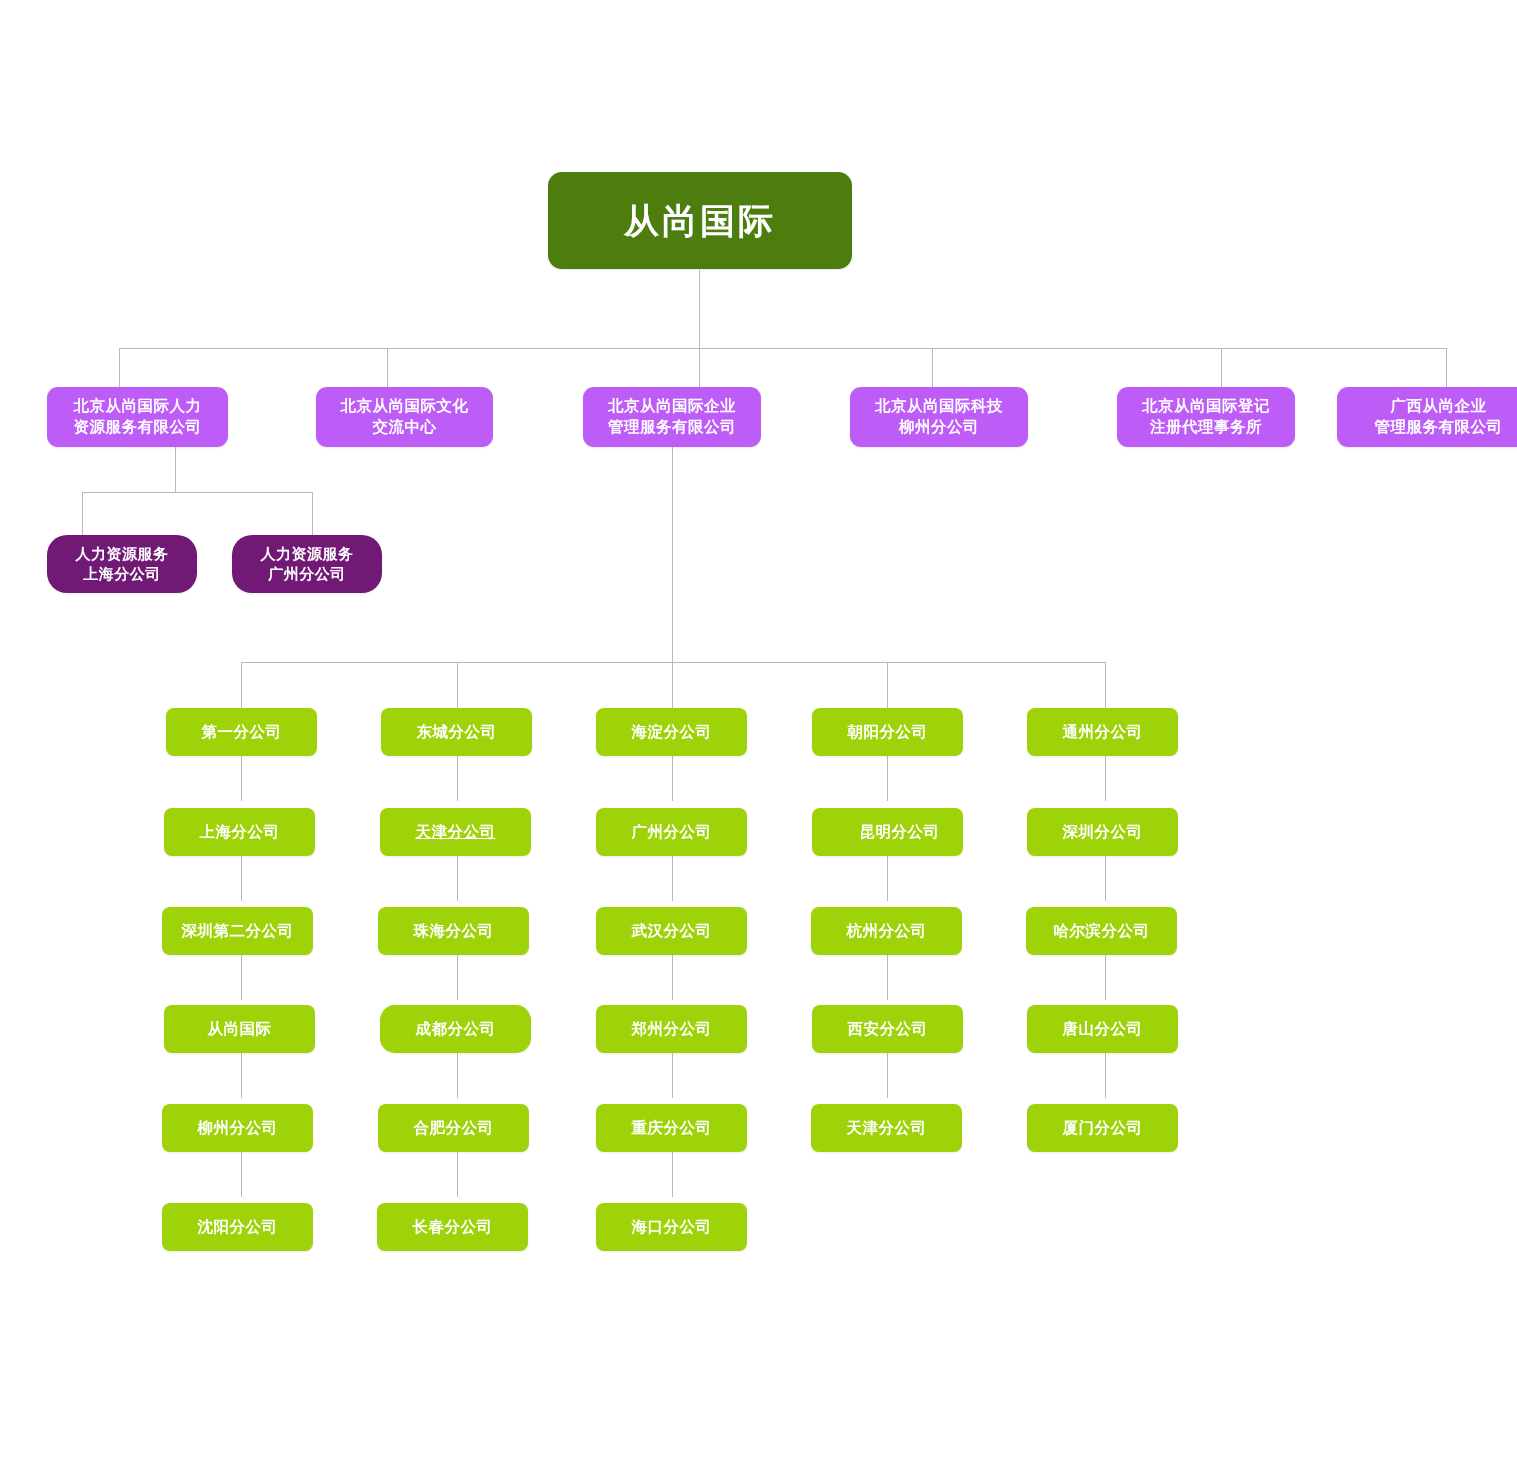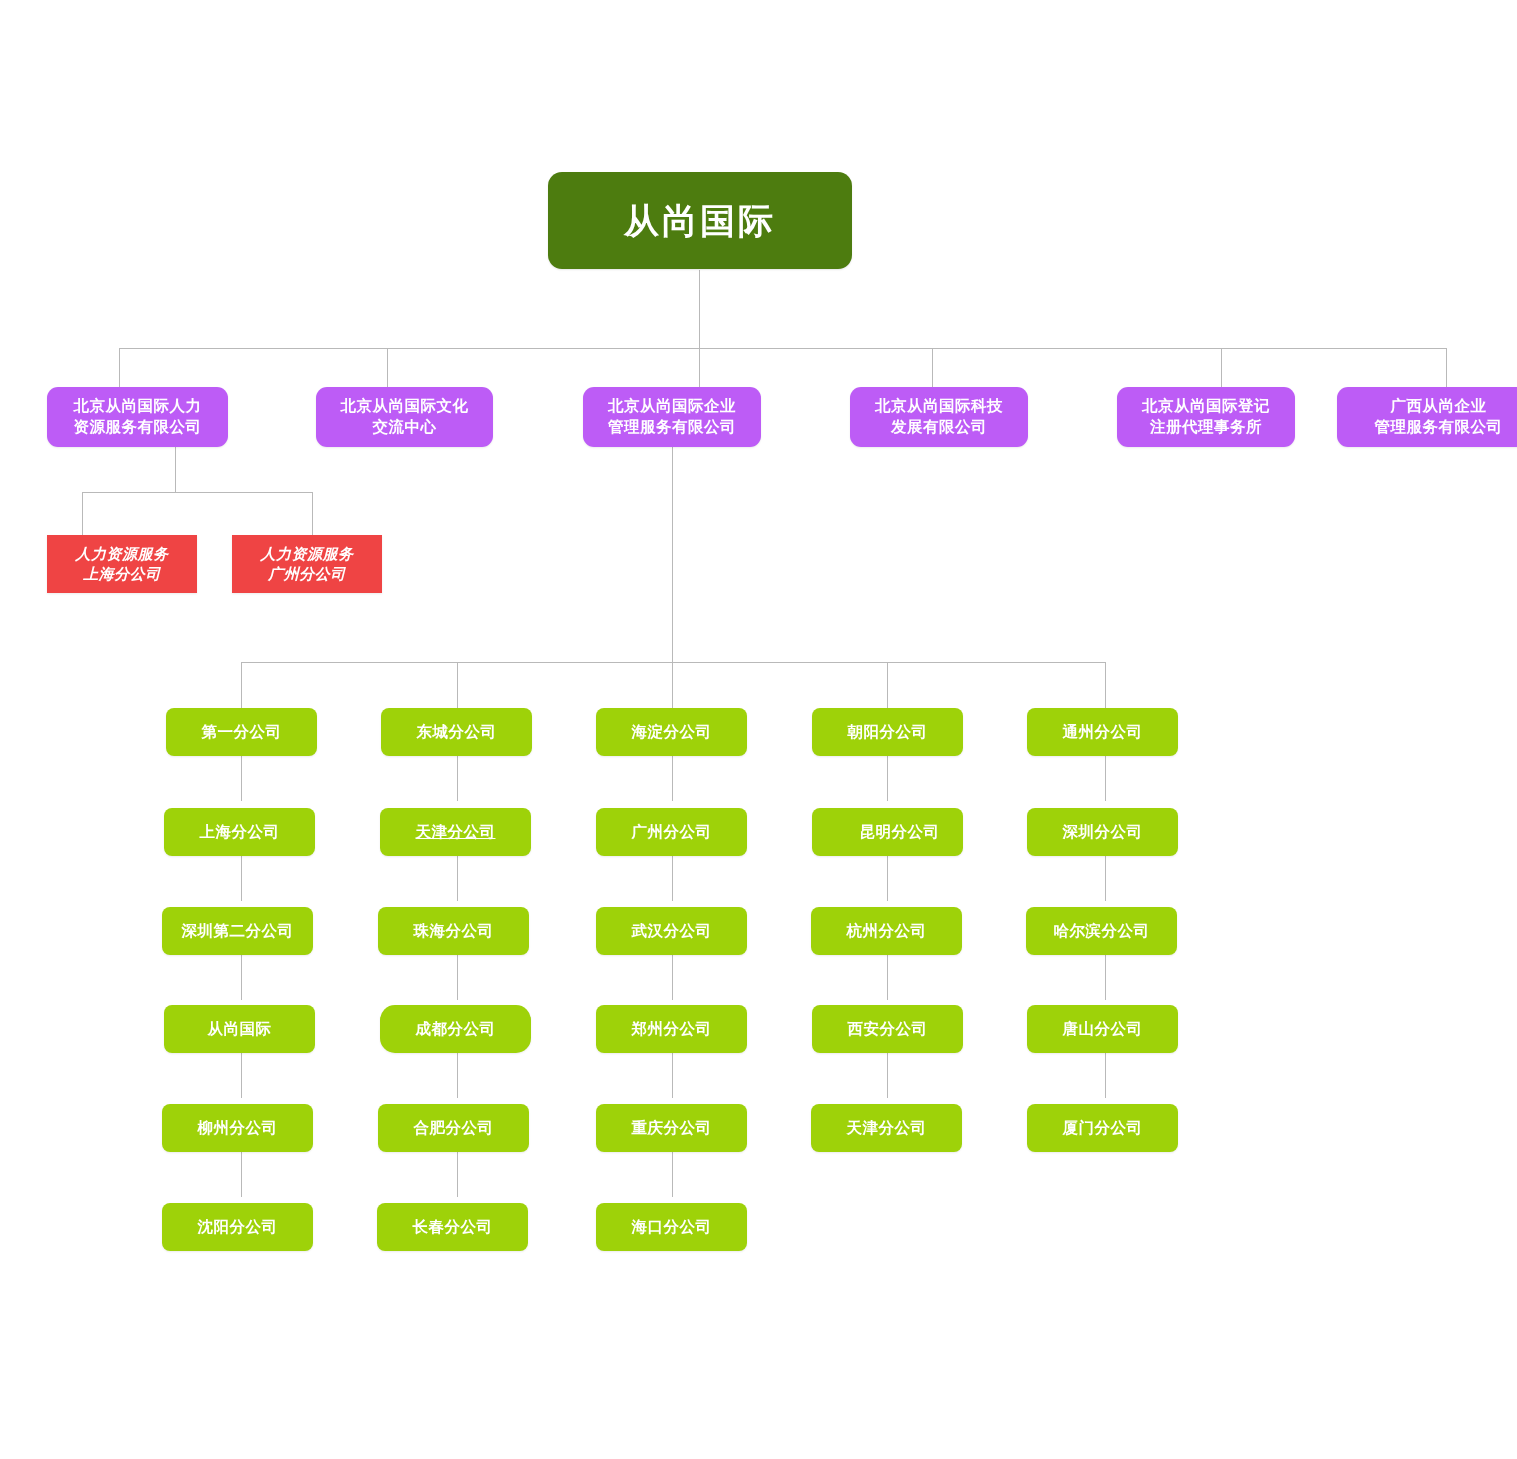--- a/index.html
+++ b/index.html
@@ -48,25 +48,24 @@
     letter-spacing: 3px;
     box-shadow: 0 1px 2px rgba(0,0,0,0.10);
   }
   .node.div {
     background: #bd5cf6;
     border-radius: 11px;
     font-size: 15.5px;
     box-shadow: 0 1px 2px rgba(0,0,0,0.08);
   }
   .node.sub {
-    background: #ef4444;
-    border-radius: 0;
+    background: #701a75;
+    border-radius: 20px;
     font-size: 15px;
     box-shadow: 0 1px 2px rgba(0,0,0,0.08);
-    font-style: italic;
   }
   .node.branch {
     background: #9ed209;
     border-radius: 8px;
     font-size: 15.5px;
     box-shadow: 0 1px 2px rgba(0,0,0,0.08);
   }
 </style>
 </head>
 <body>
@@ -127,21 +126,21 @@
 
   <div class="node root" style="left:548px; top:172px; width:304px; height:97px;">从尚国际</div>
 
   <div class="node div" style="left:47px; top:387px; width:181px; height:60px;">北京从尚国际人力
 资源服务有限公司</div>
   <div class="node div" style="left:316px; top:387px; width:177px; height:60px;">北京从尚国际文化
 交流中心</div>
   <div class="node div" style="left:583px; top:387px; width:178px; height:60px;">北京从尚国际企业
 管理服务有限公司</div>
   <div class="node div" style="left:850px; top:387px; width:178px; height:60px;">北京从尚国际科技
-发展有限公司</div>
+柳州分公司</div>
   <div class="node div" style="left:1117px; top:387px; width:178px; height:60px;">北京从尚国际登记
 注册代理事务所</div>
   <div class="node div" style="left:1337px; top:387px; width:203px; height:60px;">广西从尚企业
 管理服务有限公司</div>
 
   <div class="node sub" style="left:47px; top:535px; width:150px; height:58px;">人力资源服务
 上海分公司</div>
   <div class="node sub" style="left:232px; top:535px; width:150px; height:58px;">人力资源服务
 广州分公司</div>
 

